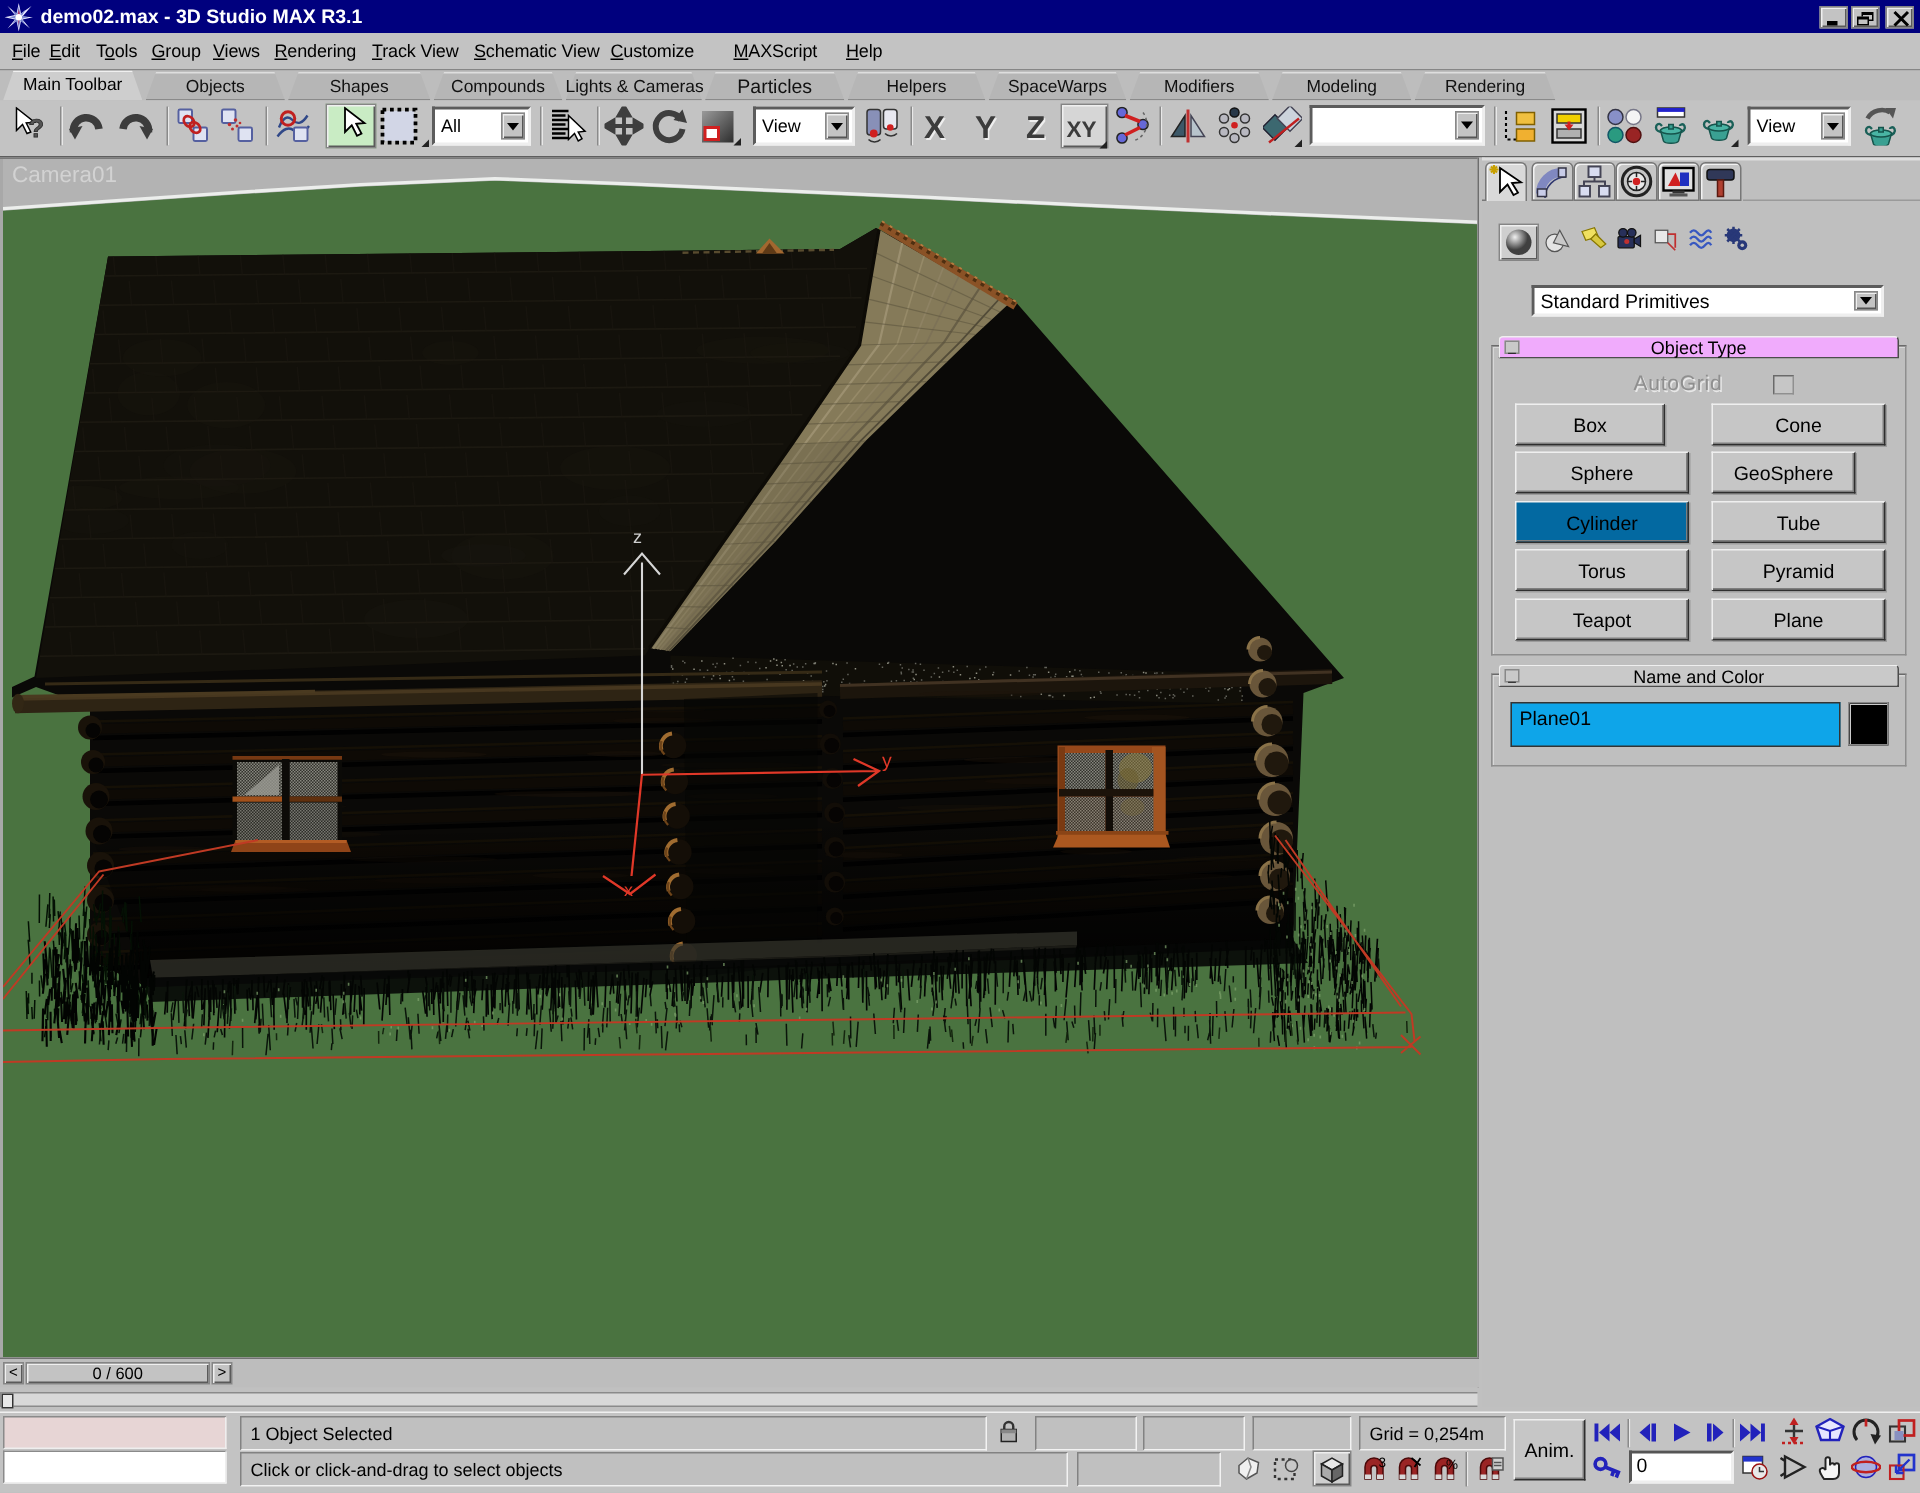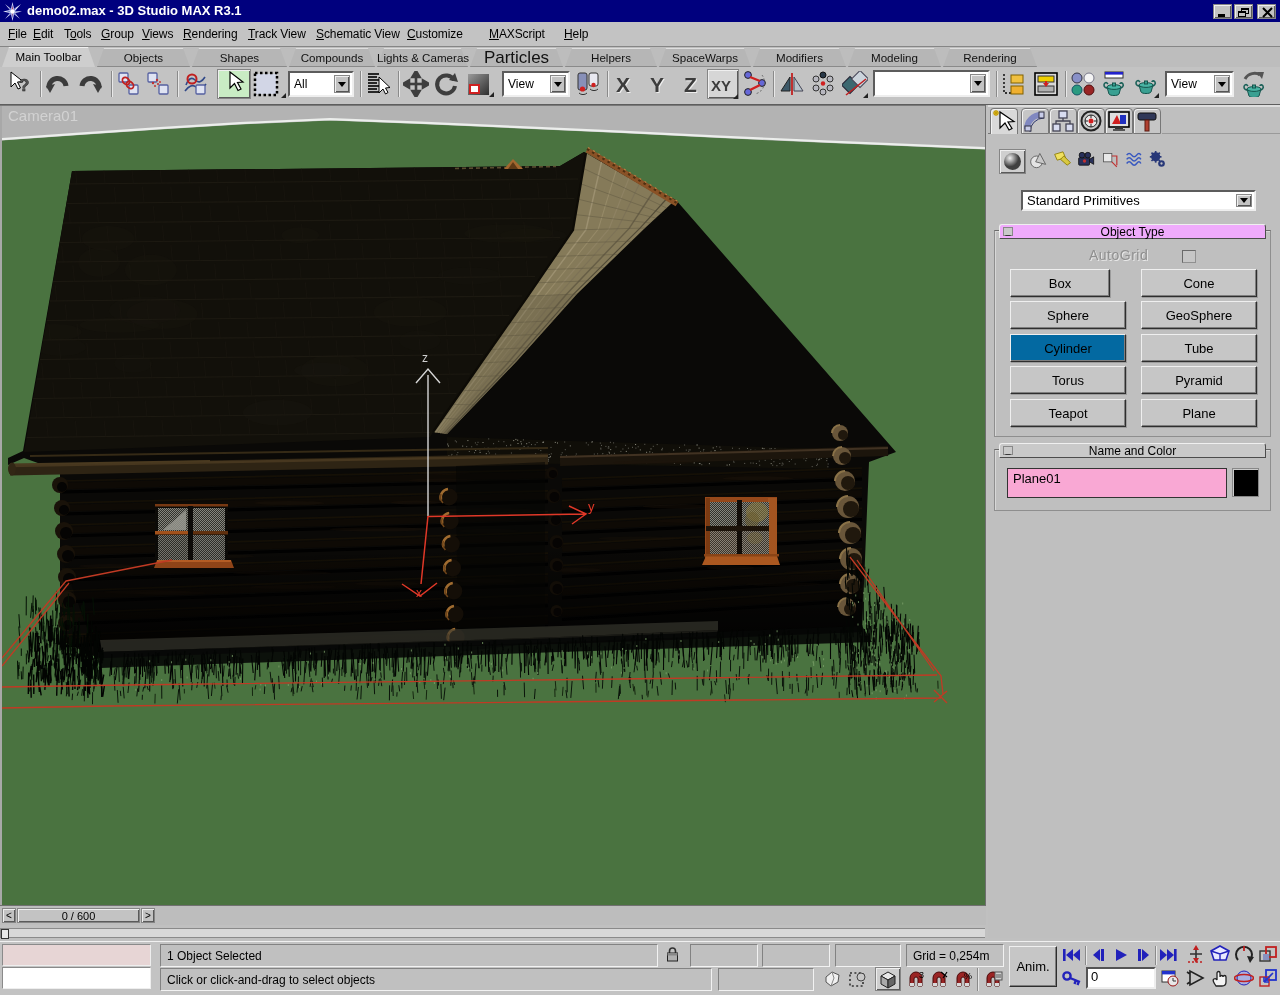--- a/index.html
+++ b/index.html
@@ -49,21 +49,21 @@
 <div class="abs" style="left:2px;top:47px;width:93px;height:20px;line-height:20px;font-size:11.6px;text-align:center;color:#000;white-space:nowrap">Main Toolbar</div>
 <div class="abs" style="left:97px;top:48px;width:93px;height:19px;background:#b6b6b6;clip-path:polygon(0 100%,7px 0,calc(100% - 7px) 0,100% 100%);box-shadow:inset 0 1px 0 #dedede,inset 0 -1px 0 #8a8a8a"></div>
 <div class="abs" style="left:97px;top:48px;width:93px;height:19px;line-height:19px;font-size:11.6px;text-align:center;color:#111;white-space:nowrap">Objects</div>
 <div class="abs" style="left:192px;top:48px;width:95px;height:19px;background:#b6b6b6;clip-path:polygon(0 100%,7px 0,calc(100% - 7px) 0,100% 100%);box-shadow:inset 0 1px 0 #dedede,inset 0 -1px 0 #8a8a8a"></div>
 <div class="abs" style="left:192px;top:48px;width:95px;height:19px;line-height:19px;font-size:11.6px;text-align:center;color:#111;white-space:nowrap">Shapes</div>
 <div class="abs" style="left:289px;top:48px;width:86px;height:19px;background:#b6b6b6;clip-path:polygon(0 100%,7px 0,calc(100% - 7px) 0,100% 100%);box-shadow:inset 0 1px 0 #dedede,inset 0 -1px 0 #8a8a8a"></div>
 <div class="abs" style="left:289px;top:48px;width:86px;height:19px;line-height:19px;font-size:11.6px;text-align:center;color:#111;white-space:nowrap">Compounds</div>
 <div class="abs" style="left:377px;top:48px;width:91px;height:19px;background:#b6b6b6;clip-path:polygon(0 100%,7px 0,calc(100% - 7px) 0,100% 100%);box-shadow:inset 0 1px 0 #dedede,inset 0 -1px 0 #8a8a8a"></div>
 <div class="abs" style="left:377px;top:48px;width:91px;height:19px;line-height:19px;font-size:11.6px;text-align:center;color:#111;white-space:nowrap">Lights &amp; Cameras</div>
 <div class="abs" style="left:470px;top:48px;width:93px;height:19px;background:#b6b6b6;clip-path:polygon(0 100%,7px 0,calc(100% - 7px) 0,100% 100%);box-shadow:inset 0 1px 0 #dedede,inset 0 -1px 0 #8a8a8a"></div>
-<div class="abs" style="left:470px;top:48px;width:93px;height:19px;line-height:19px;font-size:17px;text-align:center;color:#111;white-space:nowrap">Particles</div>
+<div class="abs" style="left:470px;top:48px;width:93px;height:19px;line-height:19px;font-size:13px;text-align:center;color:#111;white-space:nowrap">Particles</div>
 <div class="abs" style="left:565px;top:48px;width:92px;height:19px;background:#b6b6b6;clip-path:polygon(0 100%,7px 0,calc(100% - 7px) 0,100% 100%);box-shadow:inset 0 1px 0 #dedede,inset 0 -1px 0 #8a8a8a"></div>
 <div class="abs" style="left:565px;top:48px;width:92px;height:19px;line-height:19px;font-size:11.6px;text-align:center;color:#111;white-space:nowrap">Helpers</div>
 <div class="abs" style="left:659px;top:48px;width:92px;height:19px;background:#b6b6b6;clip-path:polygon(0 100%,7px 0,calc(100% - 7px) 0,100% 100%);box-shadow:inset 0 1px 0 #dedede,inset 0 -1px 0 #8a8a8a"></div>
 <div class="abs" style="left:659px;top:48px;width:92px;height:19px;line-height:19px;font-size:11.6px;text-align:center;color:#111;white-space:nowrap">SpaceWarps</div>
 <div class="abs" style="left:753px;top:48px;width:93px;height:19px;background:#b6b6b6;clip-path:polygon(0 100%,7px 0,calc(100% - 7px) 0,100% 100%);box-shadow:inset 0 1px 0 #dedede,inset 0 -1px 0 #8a8a8a"></div>
 <div class="abs" style="left:753px;top:48px;width:93px;height:19px;line-height:19px;font-size:11.6px;text-align:center;color:#111;white-space:nowrap">Modifiers</div>
 <div class="abs" style="left:848px;top:48px;width:93px;height:19px;background:#b6b6b6;clip-path:polygon(0 100%,7px 0,calc(100% - 7px) 0,100% 100%);box-shadow:inset 0 1px 0 #dedede,inset 0 -1px 0 #8a8a8a"></div>
 <div class="abs" style="left:848px;top:48px;width:93px;height:19px;line-height:19px;font-size:11.6px;text-align:center;color:#111;white-space:nowrap">Modeling</div>
 <div class="abs" style="left:943px;top:48px;width:94px;height:19px;background:#b6b6b6;clip-path:polygon(0 100%,7px 0,calc(100% - 7px) 0,100% 100%);box-shadow:inset 0 1px 0 #dedede,inset 0 -1px 0 #8a8a8a"></div>
 <div class="abs" style="left:943px;top:48px;width:94px;height:19px;line-height:19px;font-size:11.6px;text-align:center;color:#111;white-space:nowrap">Rendering</div>
@@ -621,31 +621,31 @@
     </div>
   </div>
 <div class="abs" style="left:994px;top:230px;width:277px;height:207px;border:1px solid #8e8e8e;border-top-color:#6a6a6a;box-shadow:inset 1px 1px 0 #d8d8d8"></div>
 <div class="abs raised" style="left:999px;top:224px;width:267px;height:15px;background:#f0abfc;border-radius:3px 3px 0 0;font-size:12px;text-align:center;line-height:14px">Object Type</div>
 <div class="abs" style="left:1003px;top:227px;width:10px;height:9px;border:1px solid #888;background:#c9c9c9;font-size:9px;line-height:6px;text-align:center">_</div>
 <div class="abs" style="left:1089px;top:247px;width:80px;height:15px;font-size:14px;color:#8f8f8f;text-shadow:1px 1px 0 #e8e8e8;letter-spacing:0.5px">AutoGrid</div>
 <div class="abs" style="left:1182px;top:250px;width:14px;height:13px;border:1px solid #909090;border-top-color:#6a6a6a;border-left-color:#6a6a6a;background:#c6c6c6"></div>
 <div class="abs" style="left:1010px;top:269px;width:100px;height:28px;background:#c6c6c6;border:1px solid #2e2e2e;border-top-color:#efefef;border-left-color:#efefef;box-shadow:inset -1px -1px 0 #7e7e7e,1px 1px 0 #9c9c9c;font-size:13px;display:flex;align-items:center;justify-content:center">Box</div>
 <div class="abs" style="left:1141px;top:269px;width:116px;height:28px;background:#c6c6c6;border:1px solid #2e2e2e;border-top-color:#efefef;border-left-color:#efefef;box-shadow:inset -1px -1px 0 #7e7e7e,1px 1px 0 #9c9c9c;font-size:13px;display:flex;align-items:center;justify-content:center">Cone</div>
 <div class="abs" style="left:1010px;top:301px;width:116px;height:28px;background:#c6c6c6;border:1px solid #2e2e2e;border-top-color:#efefef;border-left-color:#efefef;box-shadow:inset -1px -1px 0 #7e7e7e,1px 1px 0 #9c9c9c;font-size:13px;display:flex;align-items:center;justify-content:center">Sphere</div>
-<div class="abs" style="left:1141px;top:301px;width:116px;height:28px;background:#c6c6c6;border:1px solid #2e2e2e;border-top-color:#efefef;border-left-color:#efefef;box-shadow:inset -1px -1px 0 #7e7e7e,1px 1px 0 #9c9c9c;font-size:13px;display:flex;align-items:center;justify-content:center">GeoSphere</div>
+<div class="abs" style="left:1141px;top:301px;width:96px;height:28px;background:#c6c6c6;border:1px solid #2e2e2e;border-top-color:#efefef;border-left-color:#efefef;box-shadow:inset -1px -1px 0 #7e7e7e,1px 1px 0 #9c9c9c;font-size:13px;display:flex;align-items:center;justify-content:center">GeoSphere</div>
 <div class="abs" style="left:1010px;top:334px;width:116px;height:28px;background:#0369a1;border:1px solid #2e2e2e;border-top-color:#efefef;border-left-color:#efefef;box-shadow:inset -1px -1px 0 #7e7e7e,1px 1px 0 #9c9c9c;font-size:13px;display:flex;align-items:center;justify-content:center">Cylinder</div>
 <div class="abs" style="left:1141px;top:334px;width:116px;height:28px;background:#c6c6c6;border:1px solid #2e2e2e;border-top-color:#efefef;border-left-color:#efefef;box-shadow:inset -1px -1px 0 #7e7e7e,1px 1px 0 #9c9c9c;font-size:13px;display:flex;align-items:center;justify-content:center">Tube</div>
 <div class="abs" style="left:1010px;top:366px;width:116px;height:28px;background:#c6c6c6;border:1px solid #2e2e2e;border-top-color:#efefef;border-left-color:#efefef;box-shadow:inset -1px -1px 0 #7e7e7e,1px 1px 0 #9c9c9c;font-size:13px;display:flex;align-items:center;justify-content:center">Torus</div>
 <div class="abs" style="left:1141px;top:366px;width:116px;height:28px;background:#c6c6c6;border:1px solid #2e2e2e;border-top-color:#efefef;border-left-color:#efefef;box-shadow:inset -1px -1px 0 #7e7e7e,1px 1px 0 #9c9c9c;font-size:13px;display:flex;align-items:center;justify-content:center">Pyramid</div>
 <div class="abs" style="left:1010px;top:399px;width:116px;height:28px;background:#c6c6c6;border:1px solid #2e2e2e;border-top-color:#efefef;border-left-color:#efefef;box-shadow:inset -1px -1px 0 #7e7e7e,1px 1px 0 #9c9c9c;font-size:13px;display:flex;align-items:center;justify-content:center">Teapot</div>
 <div class="abs" style="left:1141px;top:399px;width:116px;height:28px;background:#c6c6c6;border:1px solid #2e2e2e;border-top-color:#efefef;border-left-color:#efefef;box-shadow:inset -1px -1px 0 #7e7e7e,1px 1px 0 #9c9c9c;font-size:13px;display:flex;align-items:center;justify-content:center">Plane</div>
 <div class="abs" style="left:994px;top:449px;width:277px;height:62px;border:1px solid #8e8e8e;border-top-color:#6a6a6a;box-shadow:inset 1px 1px 0 #d8d8d8"></div>
 <div class="abs raised" style="left:999px;top:443px;width:267px;height:15px;background:#c9c9c9;border-radius:3px 3px 0 0;font-size:12px;text-align:center;line-height:14px">Name and Color</div>
 <div class="abs" style="left:1003px;top:446px;width:10px;height:9px;border:1px solid #888;background:#c9c9c9;font-size:9px;line-height:6px;text-align:center">_</div>
-<div class="abs" style="left:1007px;top:468px;width:220px;height:30px;background:#f9a8d4;border:1.5px solid #333;font-size:13px;padding:2px 0 0 5px">Plane01</div>
+<div class="abs" style="left:1007px;top:468px;width:220px;height:30px;background:#0ea5e9;border:1.5px solid #333;font-size:13px;padding:2px 0 0 5px">Plane01</div>
 <div class="abs" style="left:1232px;top:468px;width:27px;height:29px;background:#000;border:1px solid #888;box-shadow:inset 1px 1px 0 #ccc"></div>
 <div class="abs" style="left:0;top:905px;width:986px;height:20px;background:#bdbdbd;border-top:1px solid #707070"></div>
 <div class="abs btn3" style="left:2px;top:908px;width:14px;height:15px;font-size:10px;text-align:center;line-height:13px">&lt;</div>
 <div class="abs btn3" style="left:17px;top:908px;width:123px;height:15px;font-size:11px;text-align:center;line-height:14px">0 / 600</div>
 <div class="abs btn3" style="left:141px;top:908px;width:14px;height:15px;font-size:10px;text-align:center;line-height:13px">&gt;</div>
 <div class="abs" style="left:0;top:925px;width:986px;height:16px;background:#c0c0c0"></div>
 <div class="abs" style="left:0;top:928px;width:985px;height:10px;background:#d8d8d8;border:1px solid #8a8a8a;border-right:none"></div>
 <div class="abs" style="left:1px;top:929px;width:8px;height:10px;border:1px solid #333;background:#e8e8e8"></div>
 <div class="abs" style="left:0;top:941px;width:1280px;height:54px;background:#c3c3c3;border-top:1px solid #f0f0f0"></div>
 <div class="abs" style="left:2px;top:944px;width:149px;height:22px;background:#e7d5d5;border:1px solid #8a8a8a;border-bottom-color:#eee;border-right-color:#eee"></div>

